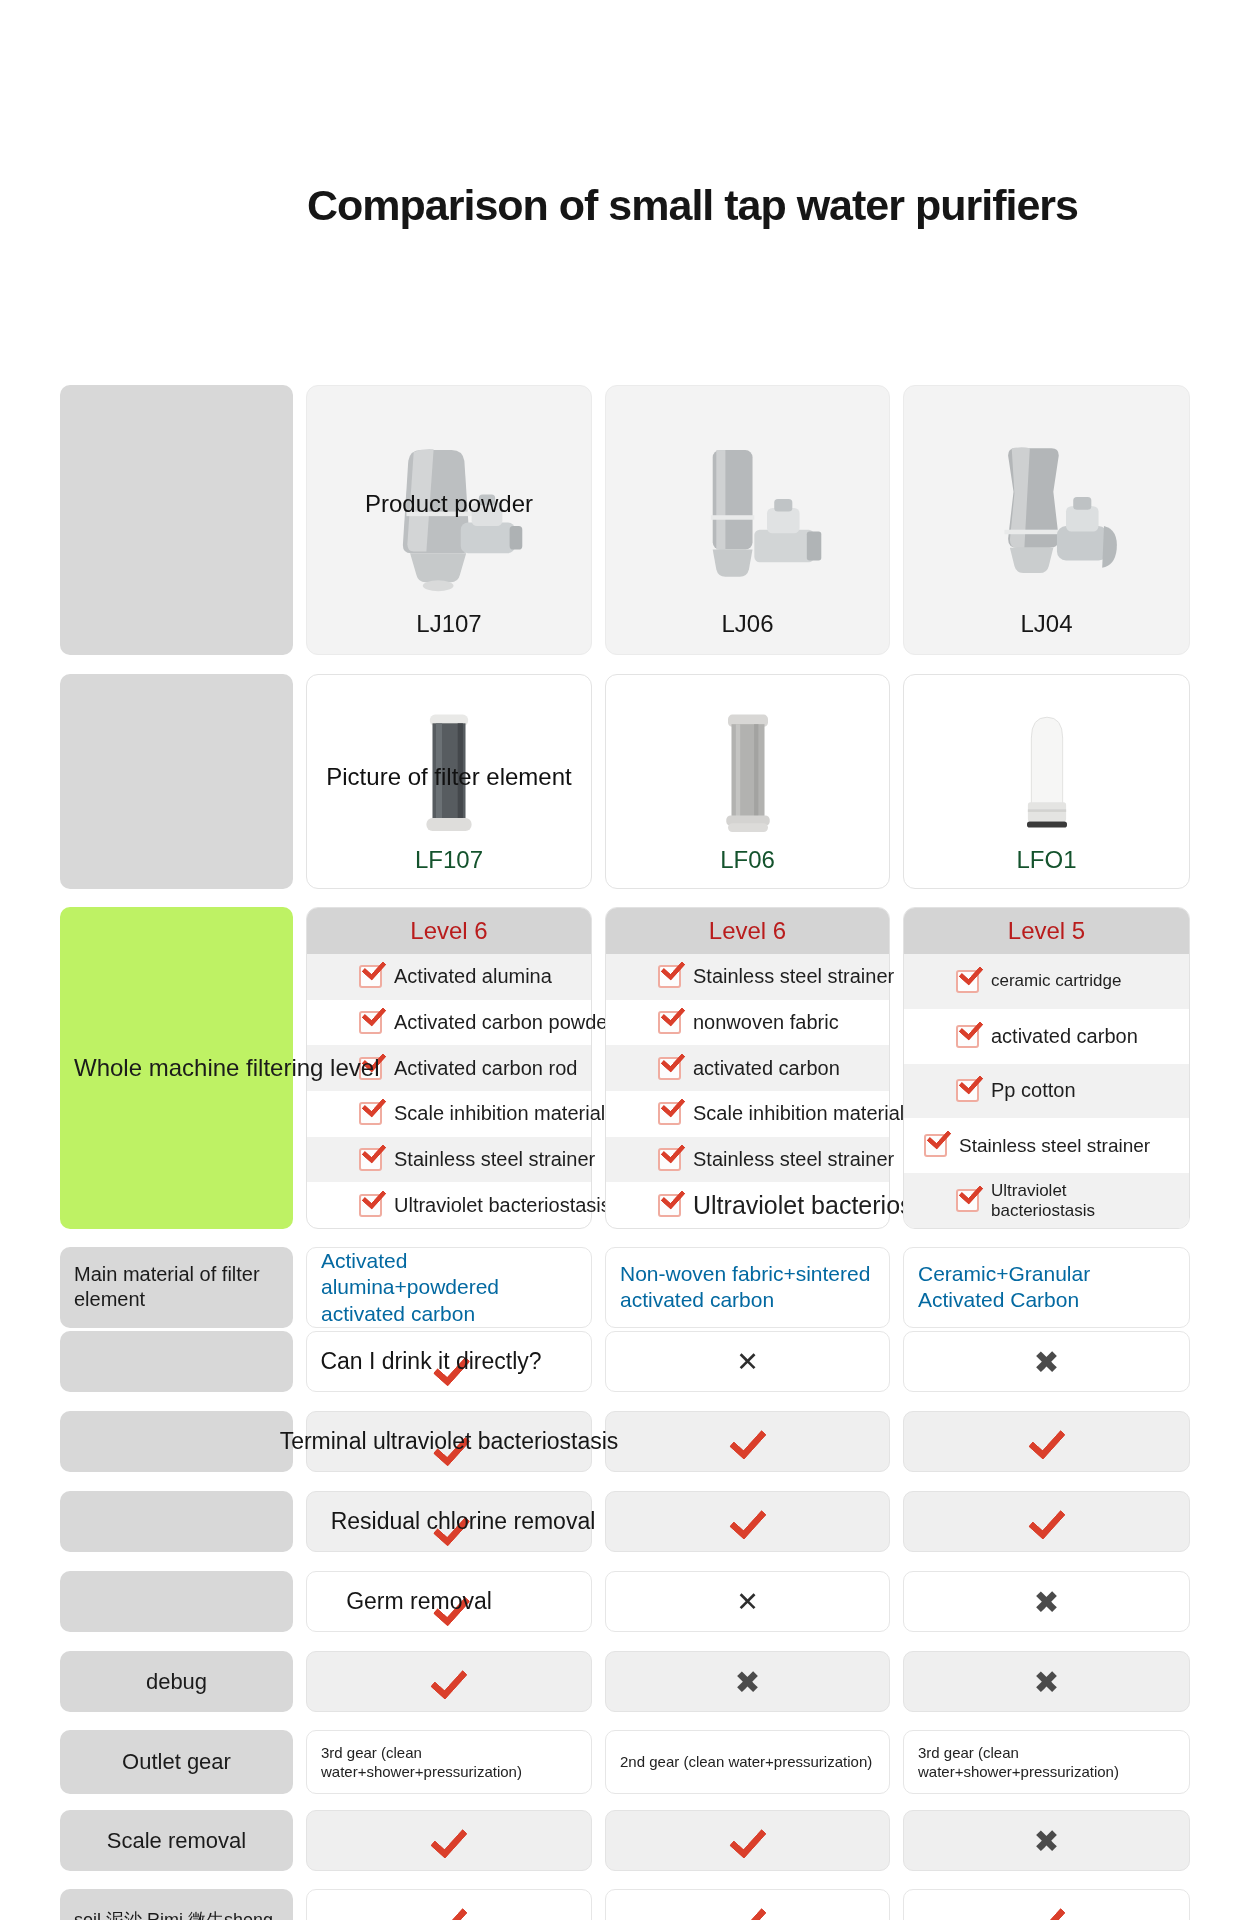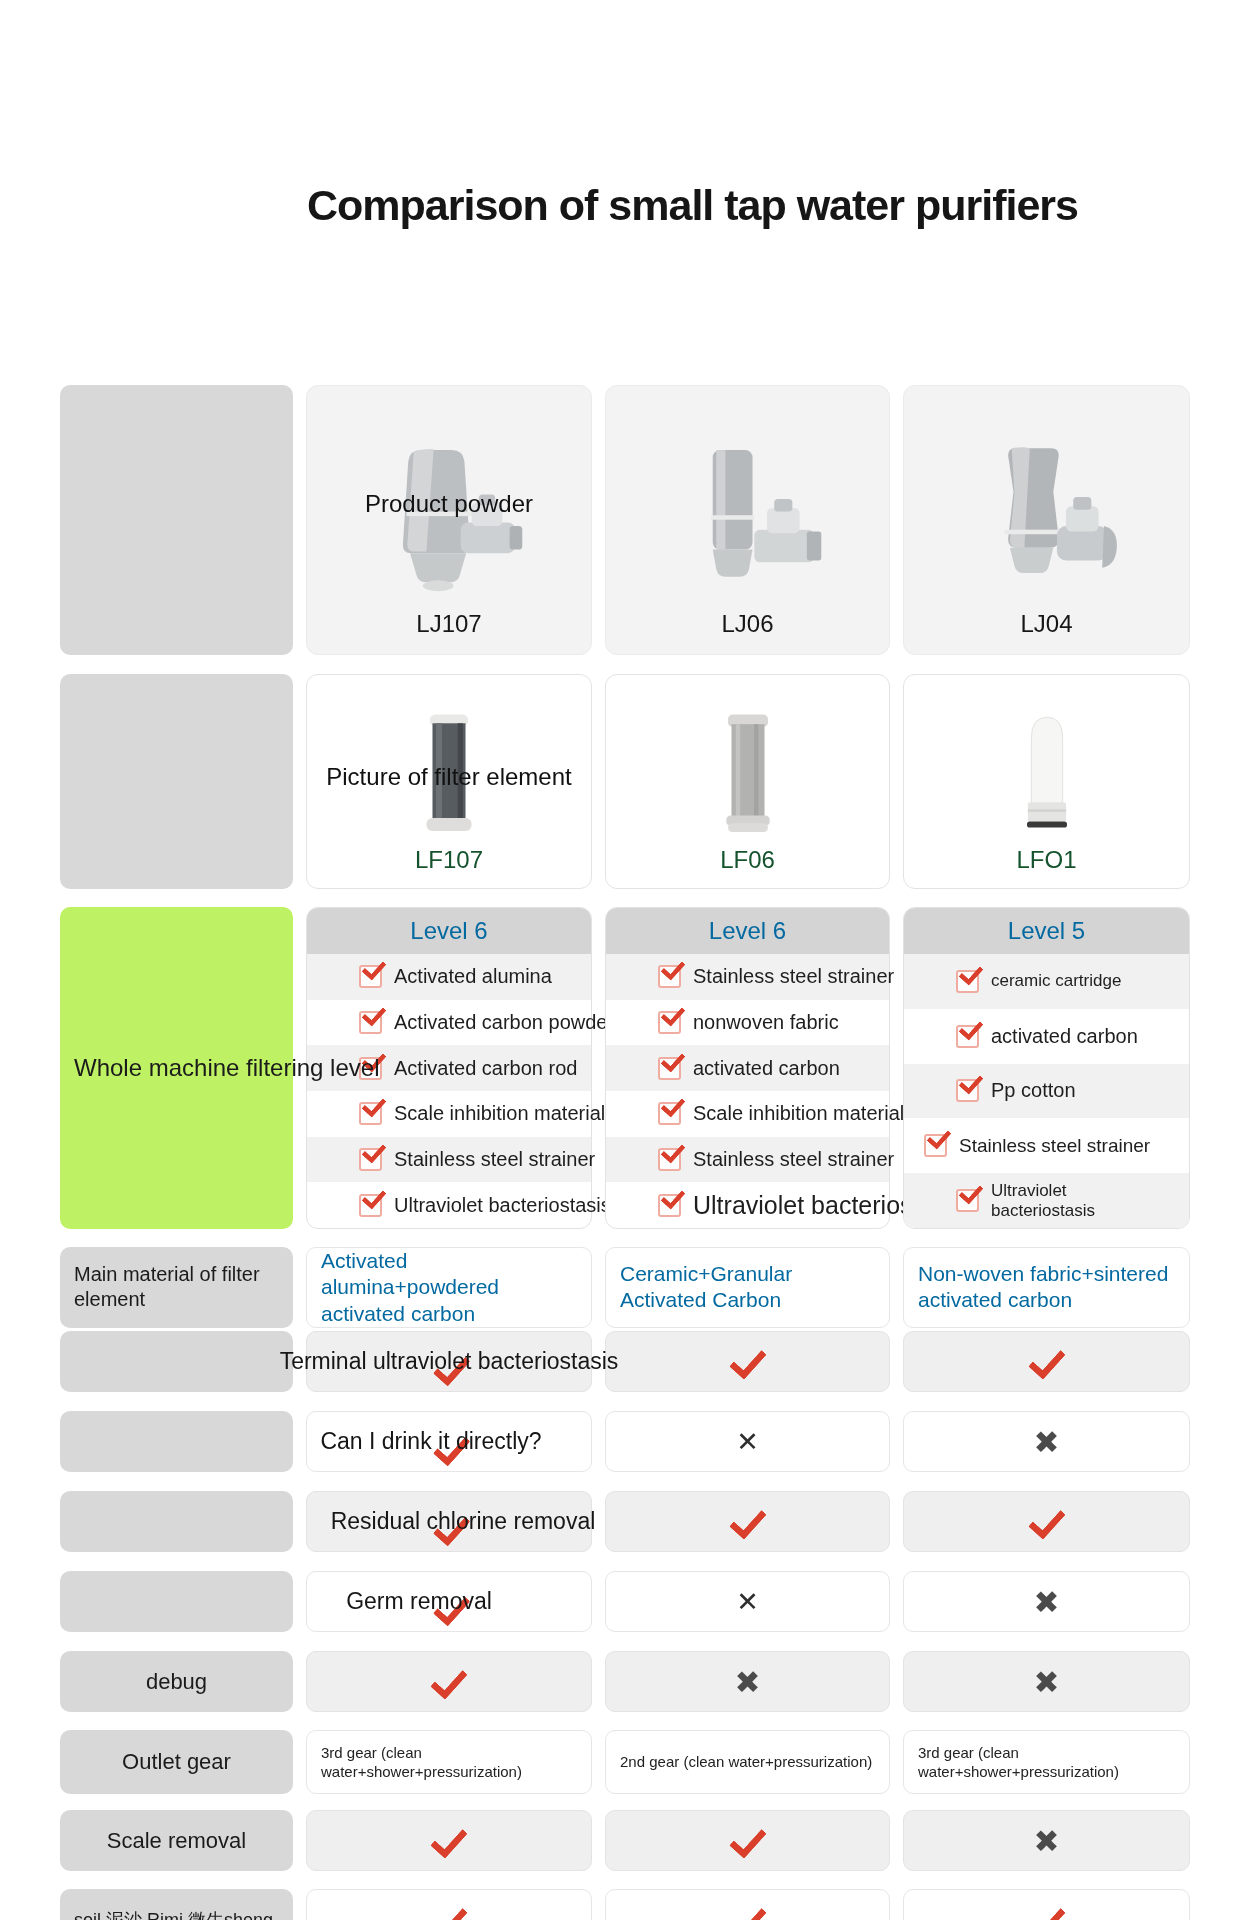--- a/index.html
+++ b/index.html
@@ -51,21 +51,21 @@
     padding-bottom:14px;box-sizing:border-box;
   }
   .fcard .model{font-size:24px;color:#14532d;margin-top:8px;}
   
   .fcol{
     border:1px solid #e2e2e2;border-radius:12px;background:#ffffff;
     display:flex;flex-direction:column;
   }
   .fhead{
     height:46px;flex:0 0 46px;background:#d4d4d4;border-radius:11px 11px 0 0;
-    display:flex;align-items:center;justify-content:center;font-size:24px;color:#0369a1;
+    display:flex;align-items:center;justify-content:center;font-size:24px;color:#b91c1c;
   }
   .fitems{flex:1;display:flex;flex-direction:column;}
   .fitem{
     flex:1;display:flex;align-items:center;gap:12px;padding-left:52px;
     white-space:nowrap;font-size:20px;color:#1e1e1e;overflow:visible;
   }
   .fitem:nth-child(odd){background:#f1f1f1;}
   .fitem:last-child{border-radius:0 0 11px 11px;}
   .fitem.small{font-size:17px;}
   .fitem.big{font-size:25px;}
@@ -285,45 +285,45 @@
       </div>
     </div>
   </div>
 
   <div class="row r4">
     <div class="lbl left two-line">Main material of filter element</div>
     <div class="cell white textcell">
         <span class="txt">Activated alumina+powdered activated carbon</span>
       </div>
     <div class="cell white textcell">
+        <span class="txt">Non-woven fabric+sintered activated carbon</span>
+      </div>
+    <div class="cell white textcell">
         <span class="txt">Ceramic+Granular Activated Carbon</span>
       </div>
-    <div class="cell white textcell">
-        <span class="txt">Non-woven fabric+sintered activated carbon</span>
-      </div>
+  </div>
+
+  <div class="row r6">
+    <div class="lbl"></div>
+    <div class="cell white">
+      <span class="mark behind" data-mark="check"></span>
+      <span class="in-cell-label" style="transform:translateX(-18px);">Can I drink it directly?</span>
+    </div>
+    <div class="cell white mark" data-mark="cross"></div>
+    <div class="cell white mark" data-mark="cross_bold"></div>
   </div>
 
   <div class="row r5">
     <div class="lbl"></div>
     <div class="cell gray">
       <span class="mark behind" data-mark="check"></span>
       <span class="in-cell-label">Terminal ultraviolet bacteriostasis</span>
     </div>
     <div class="cell gray mark" data-mark="check"></div>
     <div class="cell gray mark" data-mark="check"></div>
-  </div>
-
-  <div class="row r6">
-    <div class="lbl"></div>
-    <div class="cell white">
-      <span class="mark behind" data-mark="check"></span>
-      <span class="in-cell-label" style="transform:translateX(-18px);">Can I drink it directly?</span>
-    </div>
-    <div class="cell white mark" data-mark="cross"></div>
-    <div class="cell white mark" data-mark="cross_bold"></div>
   </div>
 
   <div class="row r7">
     <div class="lbl"></div>
     <div class="cell gray">
       <span class="mark behind" data-mark="check"></span>
       <span class="in-cell-label" style="transform:translateX(14px);">Residual chlorine removal</span>
     </div>
     <div class="cell gray mark" data-mark="check"></div>
     <div class="cell gray mark" data-mark="check"></div>

